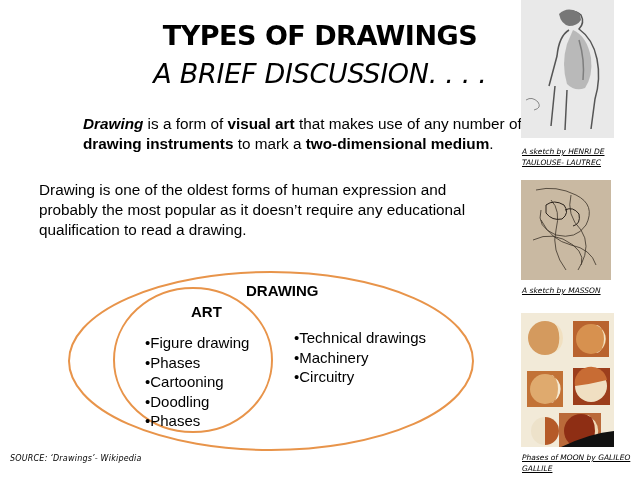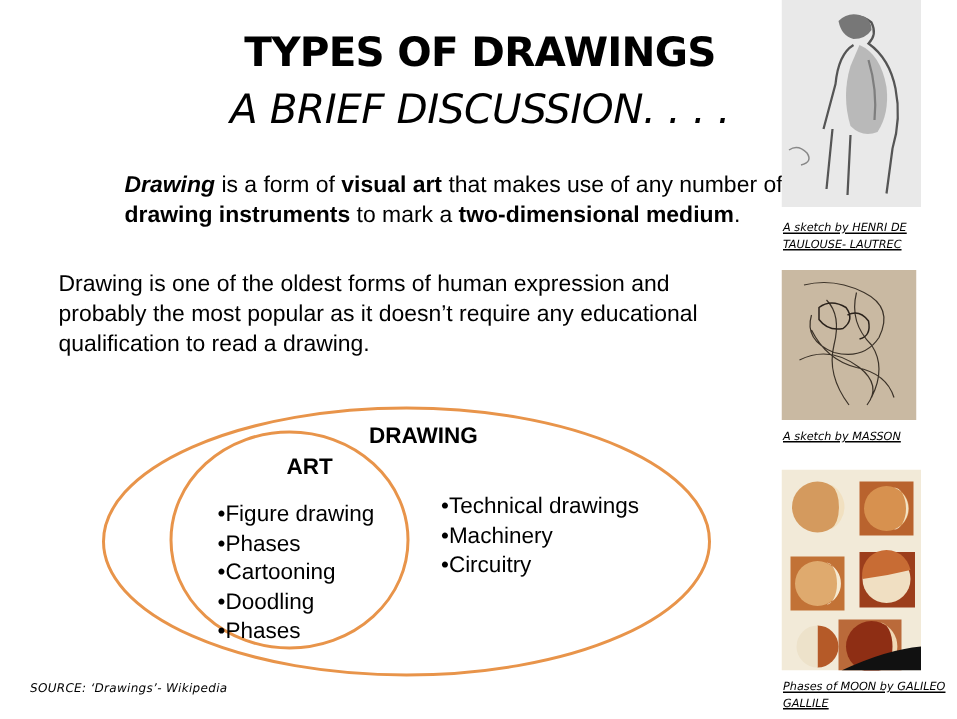--- a/index.html
+++ b/index.html
@@ -6,21 +6,21 @@
   body{width:638px;height:479px;position:relative;overflow:hidden;font-family:"Liberation Sans",sans-serif;color:#000;}
   .title{position:absolute;left:130px;width:380px;text-align:center;font-family:"DejaVu Sans",sans-serif;}
   .t1{top:20px;font-size:27px;font-weight:bold;letter-spacing:-0.5px;}
   .t2{top:58px;font-size:27px;font-style:italic;font-weight:normal;letter-spacing:-0.3px;}
   .para{position:absolute;left:39px;width:470px;font-size:15.3px;line-height:20px;}
   .p1{top:114px;margin-left:44px;}
   .p2{top:180px;}
   .venn{position:absolute;left:0;top:0;}
   .lbl{position:absolute;font-weight:bold;font-size:15px;}
   .list{position:absolute;font-size:15px;line-height:19.5px;margin:0;padding:0;list-style:none;}
-  .source{position:absolute;left:20px;top:454px;font-size:8px;font-style:italic;font-family:"DejaVu Sans",sans-serif;letter-spacing:0.2px;}
+  .source{position:absolute;left:10px;top:454px;font-size:8px;font-style:italic;font-family:"DejaVu Sans",sans-serif;letter-spacing:0.2px;}
   .img{position:absolute;}
   .cap{position:absolute;left:522px;font-size:7.5px;font-style:italic;font-family:"DejaVu Sans",sans-serif;line-height:11px;width:115px;text-decoration:underline;}
 </style>
 </head>
 <body>
 
 <div class="title t1">TYPES OF DRAWINGS</div>
 <div class="title t2">A BRIEF DISCUSSION. . . .</div>
 
 <div class="para p1">

